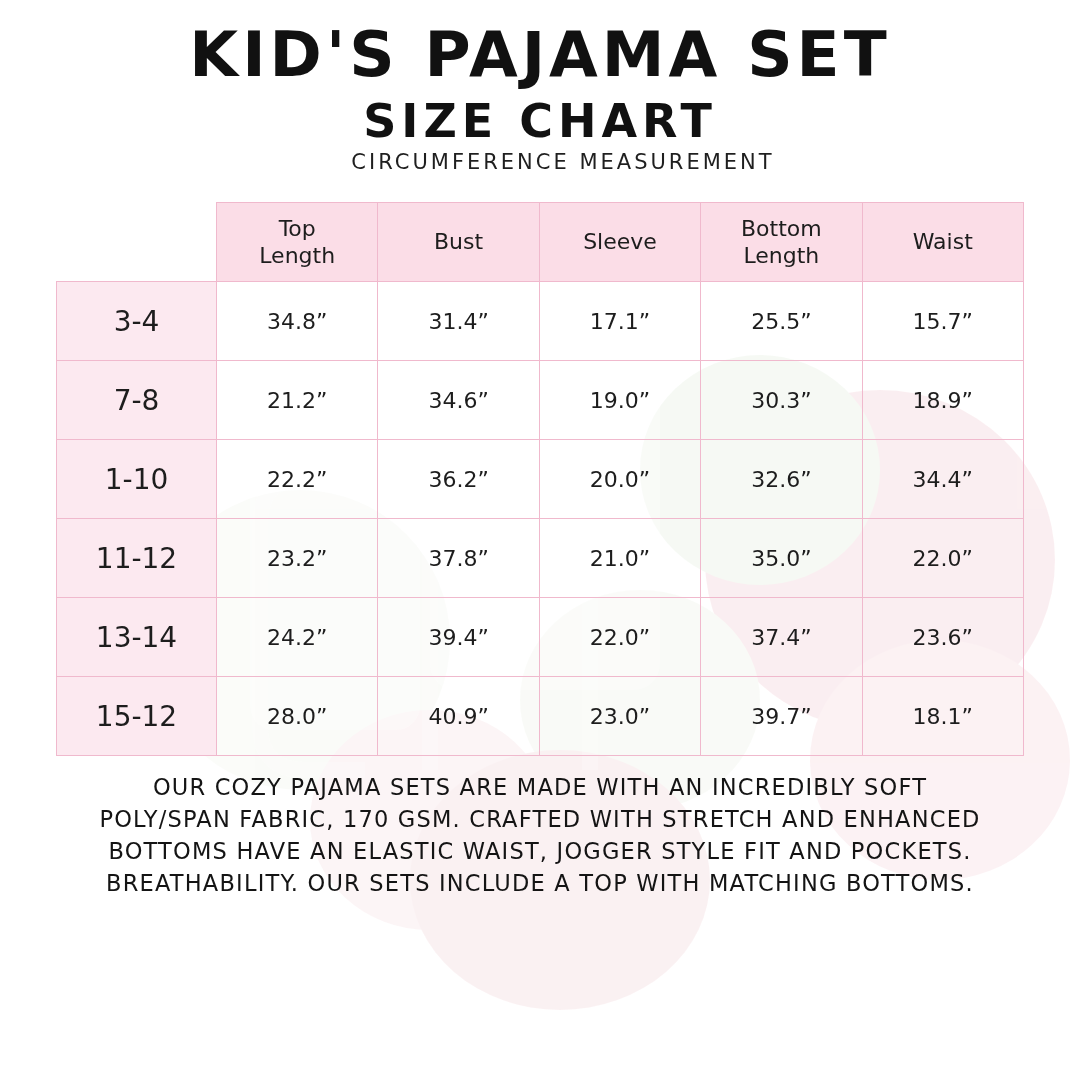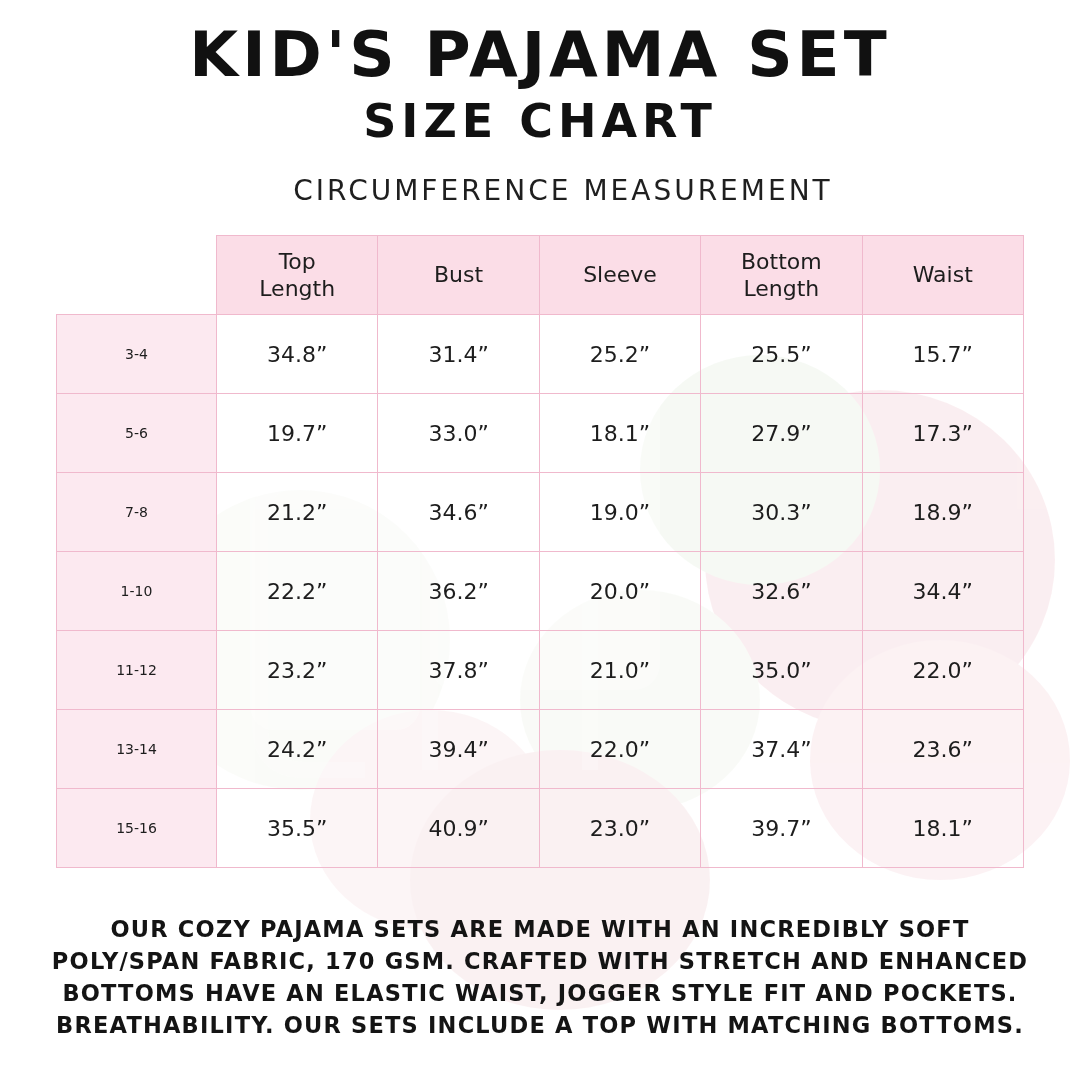--- a/index.html
+++ b/index.html
@@ -43,23 +43,23 @@
   }
   .title-sub {
     font-size: 46px;
     letter-spacing: 5px;
     font-weight: bold;
     margin-top: 6px;
     color: #111111;
     text-transform: uppercase;
   }
   .title-note {
-    font-size: 28px;
+    font-size: 21px;
     letter-spacing: 3px;
-    margin-top: 26px;
+    margin-top: 2px;
     color: #1f1f1f;
     text-transform: uppercase;
     padding-left: 46px;
   }
 
   
   .table-wrap {
     position: relative;
     z-index: 2;
     margin: 28px auto 0 auto;
@@ -85,35 +85,34 @@
     background: transparent;
   }
   thead th {
     background: #fbdde7;
     height: 102px;
     font-size: 22px;
     line-height: 1.25;
   }
   tbody td.size-label {
     background: #fce9f0;
-    font-size: 14px;
+    font-size: 28px;
   }
   tbody td.val {
     background: transparent;
   }
   col.c0 { width: 160px; }
 
   
   .footer {
     position: relative;
     z-index: 2;
-    margin-top: 46px;
+    margin-top: 16px;
     text-align: center;
     padding: 0 18px;
-    font-weight: bold;
   }
   .footer p {
     margin: 0;
     font-size: 22.5px;
     letter-spacing: 1.2px;
     line-height: 1.42;
     color: #141414;
     text-transform: uppercase;
   }
 </style>
@@ -177,31 +176,23 @@
         <th>
           <span>Waist</span>
         </th>
       </tr>
     </thead>
     <tbody>
       <tr>
         <td class="size-label">3-4</td>
         <td class="val">34.8”</td>
         <td class="val">31.4”</td>
-        <td class="val">25.2”</td>
+        <td class="val">17.1”</td>
         <td class="val">25.5”</td>
         <td class="val">15.7”</td>
-      </tr>
-      <tr>
-        <td class="size-label">5-6</td>
-        <td class="val">19.7”</td>
-        <td class="val">33.0”</td>
-        <td class="val">18.1”</td>
-        <td class="val">27.9”</td>
-        <td class="val">17.3”</td>
       </tr>
       <tr>
         <td class="size-label">7-8</td>
         <td class="val">21.2”</td>
         <td class="val">34.6”</td>
         <td class="val">19.0”</td>
         <td class="val">30.3”</td>
         <td class="val">18.9”</td>
       </tr>
       <tr>
@@ -222,22 +213,22 @@
       </tr>
       <tr>
         <td class="size-label">13-14</td>
         <td class="val">24.2”</td>
         <td class="val">39.4”</td>
         <td class="val">22.0”</td>
         <td class="val">37.4”</td>
         <td class="val">23.6”</td>
       </tr>
       <tr>
-        <td class="size-label">15-16</td>
-        <td class="val">35.5”</td>
+        <td class="size-label">15-12</td>
+        <td class="val">28.0”</td>
         <td class="val">40.9”</td>
         <td class="val">23.0”</td>
         <td class="val">39.7”</td>
         <td class="val">18.1”</td>
       </tr>
     </tbody>
   </table>
 </div>
 
 <div class="footer">

